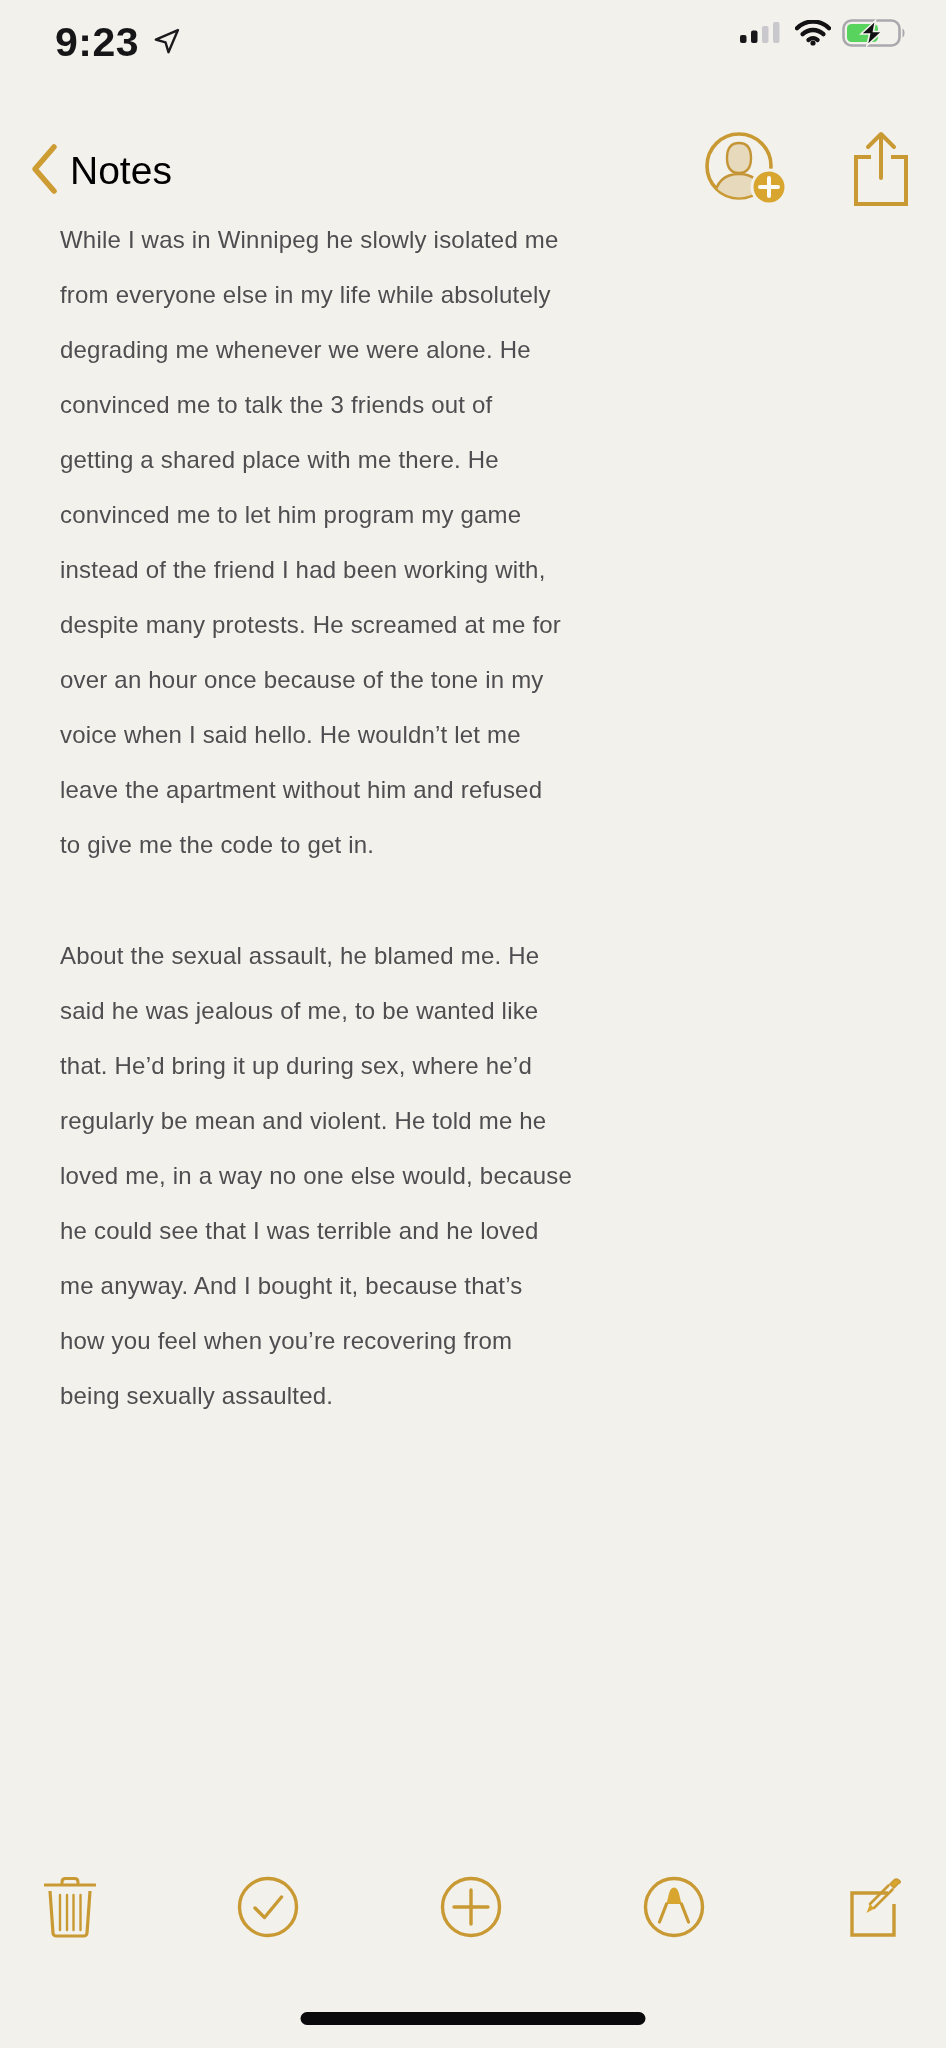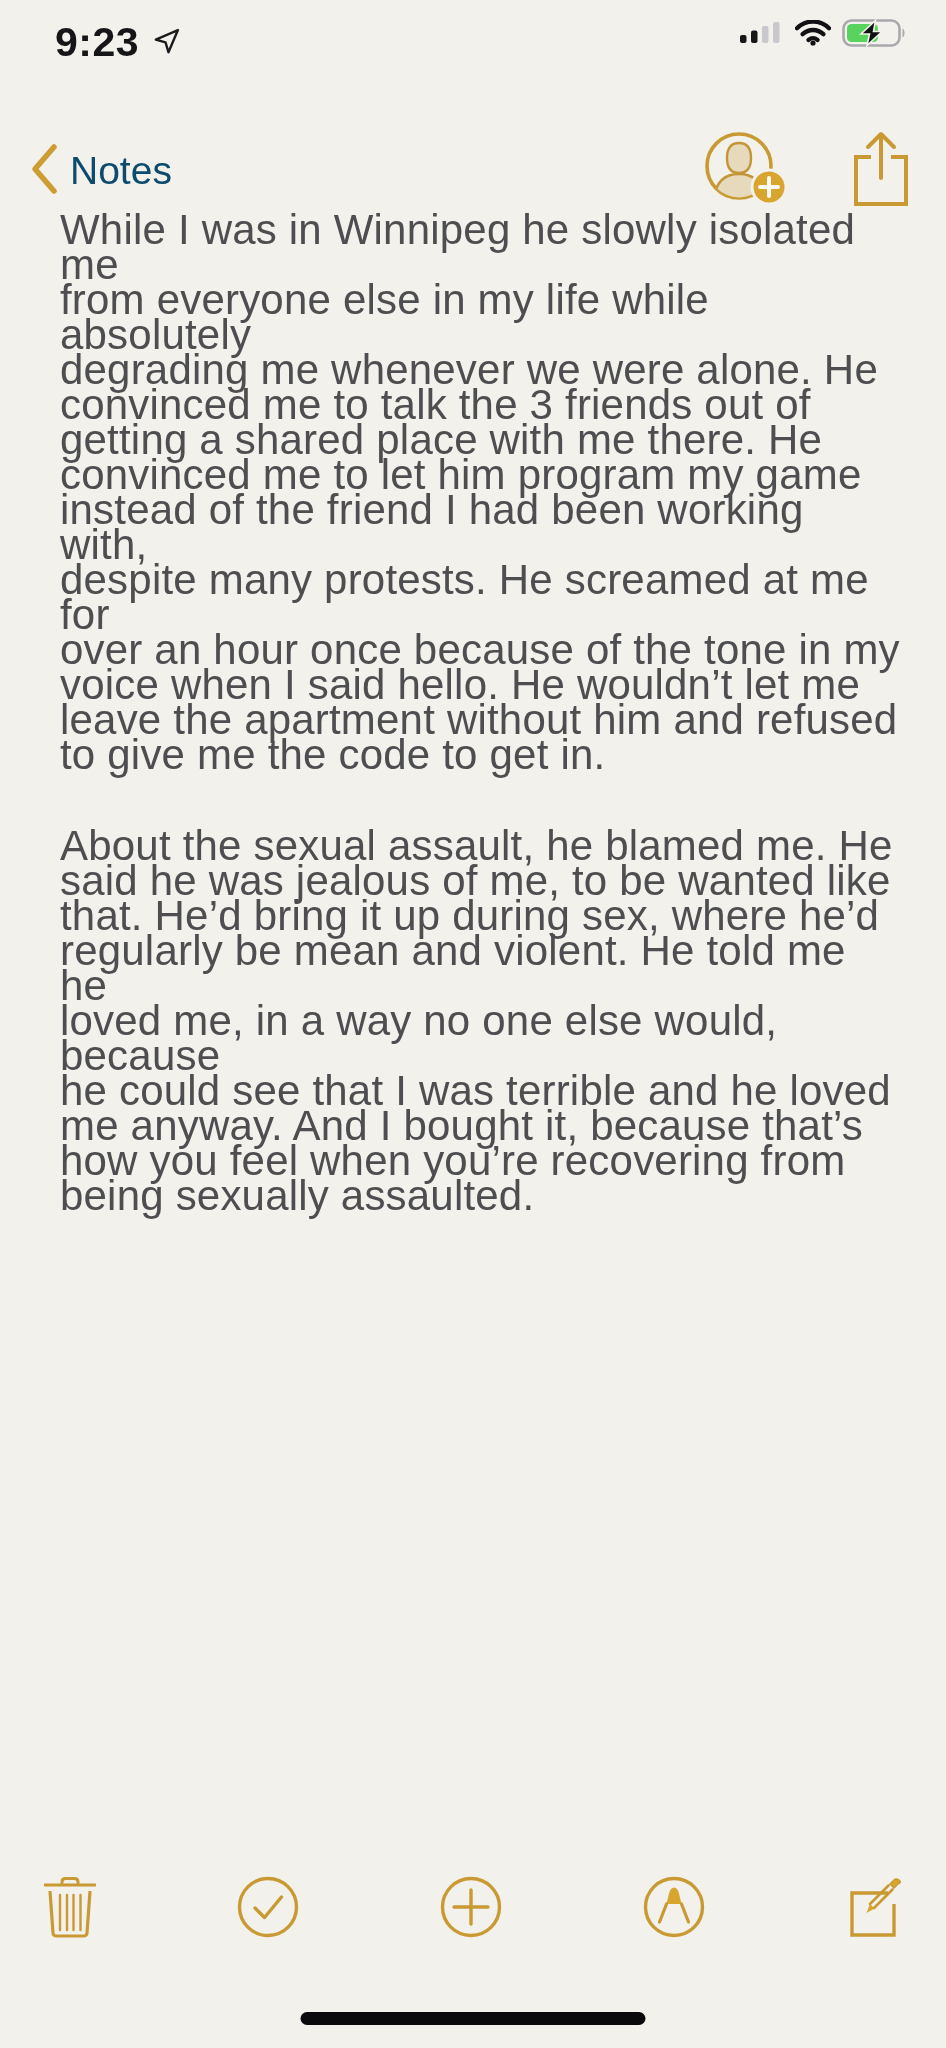--- a/index.html
+++ b/index.html
@@ -30,32 +30,32 @@
   .nav-bar {
     position: absolute; top: 118px; left: 0; right: 0; height: 104px;
     display: flex; align-items: center; justify-content: space-between;
   }
   .back-button {
     display: flex; align-items: center; gap: 10px;
     background: none; border: none; cursor: pointer;
     margin-left: 28px; padding: 0;
   }
   .back-label {
-    font-size: 39px; color: #0c4a6e; line-height: 1;
+    font-size: 39px; color: #000000; line-height: 1;
     font-family: "Liberation Sans", sans-serif;
   }
   .nav-actions { display: flex; align-items: center; gap: 62px; margin-right: 36px; }
   .nav-icon-btn { background: none; border: none; cursor: pointer; padding: 0; display: block; }
 
   
   .note-body {
     position: absolute; top: 212px; left: 60px; right: 44px;
   }
   .note-paragraph {
-    font-size: 42px; line-height: 35px; color: #4e4e50;
+    font-size: 24px; line-height: 55px; color: #4e4e50;
     letter-spacing: 0.2px;
     white-space: pre-line;
     margin-bottom: 56px;
   }
   .note-paragraph:last-child { margin-bottom: 0; }
 
   
   .toolbar {
     position: absolute; top: 1866px; left: 0; right: 0; height: 84px;
     display: flex; align-items: center; justify-content: space-between;

